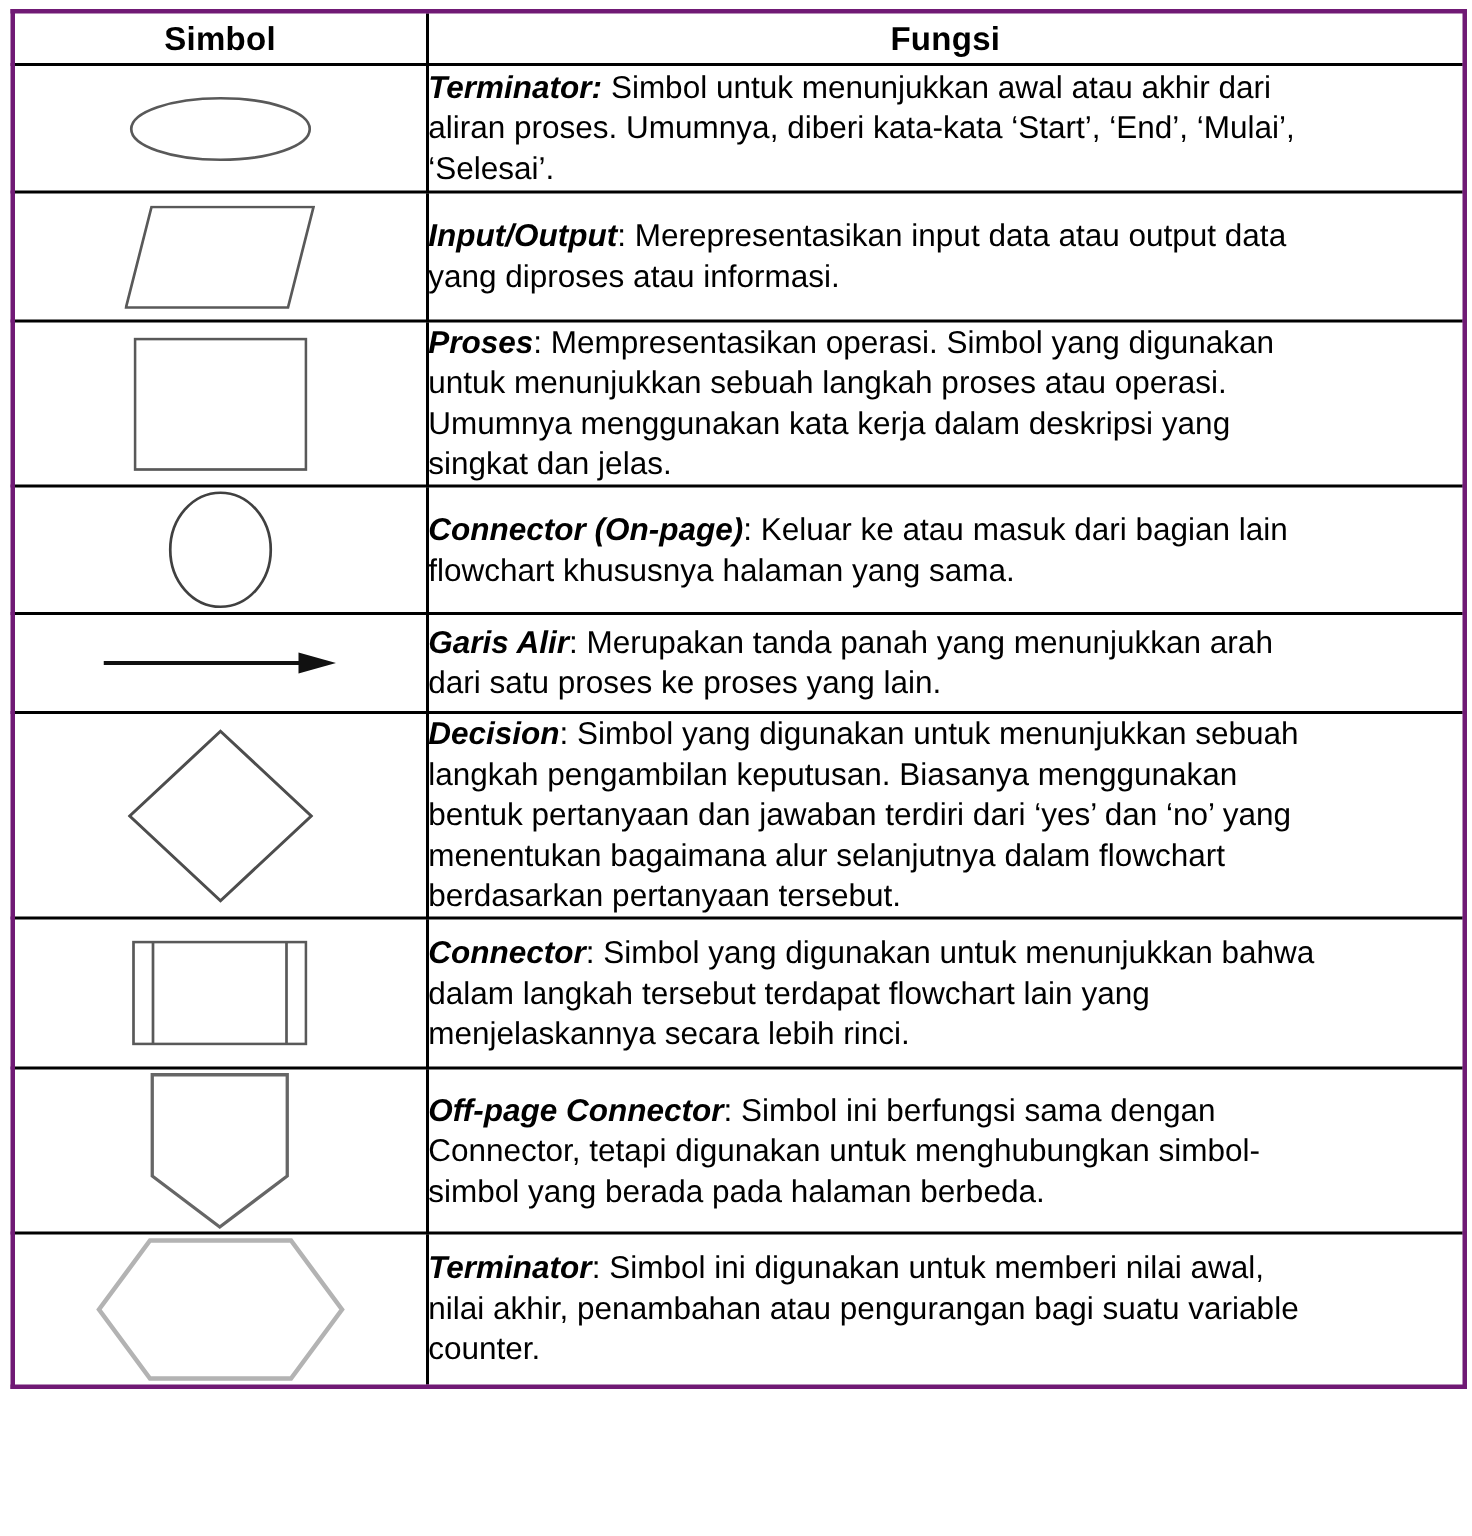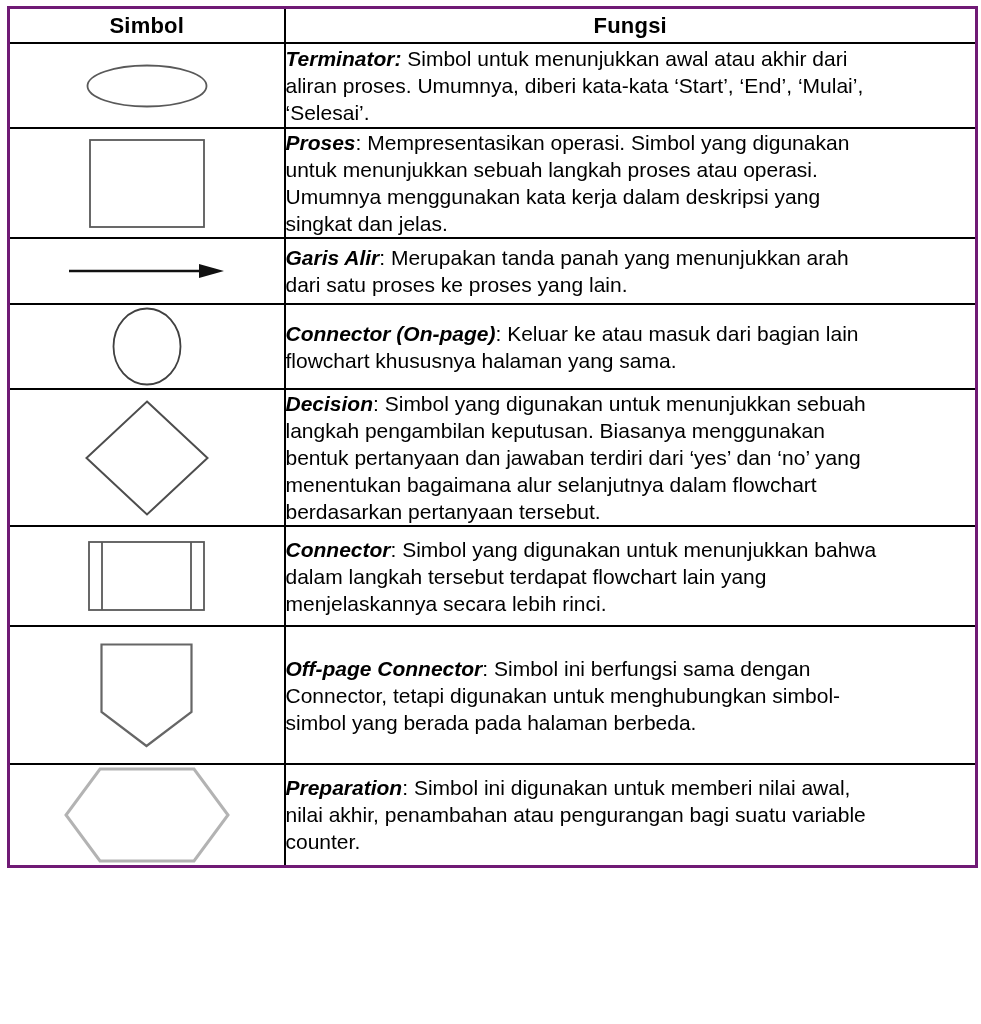--- a/index.html
+++ b/index.html
@@ -76,43 +76,50 @@
     </thead>
     <tbody>
         <tr style="height: 85px;">
           <td class="sym-cell"><span class="shape-holder"><svg width="122" height="44" viewBox="0 0 122 44">
                 <ellipse cx="61" cy="22" rx="59.5" ry="20.5" fill="none" stroke="#595959" stroke-width="1.8"></ellipse>
               </svg></span></td>
           <td class="desc-cell"><span class="term">Terminator:</span><span class="sep"> </span><span class="desc">Simbol untuk menunjukkan awal atau akhir dari
 aliran proses. Umumnya, diberi kata-kata ‘Start’, ‘End’, ‘Mulai’,
 ‘Selesai’.</span></td>
         </tr>
+        <tr style="height: 86px;">
+          <td class="sym-cell"><span class="shape-holder"><svg width="127" height="69" viewBox="0 0 127 69">
+                <polygon points="18,1 126,1 109,68 1,68" fill="none" stroke="#595959" stroke-width="1.8"></polygon>
+              </svg></span></td>
+          <td class="desc-cell"><span class="term">Input/Output</span><span class="sep">: </span><span class="desc">Merepresentasikan input data atau output data
+yang diproses atau informasi.</span></td>
+        </tr>
         <tr style="height: 94px;">
           <td class="sym-cell"><span class="shape-holder"><svg width="116" height="89" viewBox="0 0 116 89">
                 <rect x="1" y="1" width="114" height="87" fill="none" stroke="#595959" stroke-width="1.8"></rect>
               </svg></span></td>
           <td class="desc-cell"><span class="term">Proses</span><span class="sep">: </span><span class="desc">Mempresentasikan operasi. Simbol yang digunakan
 untuk menunjukkan sebuah langkah proses atau operasi.
 Umumnya menggunakan kata kerja dalam deskripsi yang
 singkat dan jelas.</span></td>
         </tr>
+        <tr style="height: 85px;">
+          <td class="sym-cell"><span class="shape-holder"><svg width="70" height="79" viewBox="0 0 70 79">
+                <ellipse cx="35" cy="39.5" rx="33.5" ry="38" fill="none" stroke="#404040" stroke-width="1.8"></ellipse>
+              </svg></span></td>
+          <td class="desc-cell"><span class="term">Connector (On-page)</span><span class="sep">: </span><span class="desc">Keluar ke atau masuk dari bagian lain
+flowchart khususnya halaman yang sama.</span></td>
+        </tr>
         <tr style="height: 66px;">
           <td class="sym-cell"><span class="shape-holder"><svg width="156" height="18" viewBox="0 0 156 18">
                 <line x1="0" y1="9" x2="132" y2="9" stroke="#111111" stroke-width="2.6"></line>
                 <polygon points="130,2 155,9 130,16" fill="#111111"></polygon>
               </svg></span></td>
           <td class="desc-cell"><span class="term">Garis Alir</span><span class="sep">: </span><span class="desc">Merupakan tanda panah yang menunjukkan arah
 dari satu proses ke proses yang lain.</span></td>
-        </tr>
-        <tr style="height: 85px;">
-          <td class="sym-cell"><span class="shape-holder"><svg width="70" height="79" viewBox="0 0 70 79">
-                <ellipse cx="35" cy="39.5" rx="33.5" ry="38" fill="none" stroke="#404040" stroke-width="1.8"></ellipse>
-              </svg></span></td>
-          <td class="desc-cell"><span class="term">Connector (On-page)</span><span class="sep">: </span><span class="desc">Keluar ke atau masuk dari bagian lain
-flowchart khususnya halaman yang sama.</span></td>
         </tr>
         <tr style="height: 137px;">
           <td class="sym-cell"><span class="shape-holder"><svg width="124" height="116" viewBox="0 0 124 116">
                 <polygon points="62,1.5 122.5,58 62,114.5 1.5,58" fill="none" stroke="#4d4d4d" stroke-width="2"></polygon>
               </svg></span></td>
           <td class="desc-cell"><span class="term">Decision</span><span class="sep">: </span><span class="desc">Simbol yang digunakan untuk menunjukkan sebuah
 langkah pengambilan keputusan. Biasanya menggunakan
 bentuk pertanyaan dan jawaban terdiri dari ‘yes’ dan ‘no’ yang
 menentukan bagaimana alur selanjutnya dalam flowchart
 berdasarkan pertanyaan tersebut.</span></td>
@@ -120,31 +127,31 @@
         <tr style="height: 100px;">
           <td class="sym-cell"><span class="shape-holder"><svg width="117" height="70" viewBox="0 0 117 70">
                 <rect x="1" y="1" width="115" height="68" fill="none" stroke="#595959" stroke-width="1.8"></rect>
                 <line x1="14" y1="1" x2="14" y2="69" stroke="#595959" stroke-width="1.8"></line>
                 <line x1="103" y1="1" x2="103" y2="69" stroke="#595959" stroke-width="1.8"></line>
               </svg></span></td>
           <td class="desc-cell"><span class="term">Connector</span><span class="sep">: </span><span class="desc">Simbol yang digunakan untuk menunjukkan bahwa
 dalam langkah tersebut terdapat flowchart lain yang
 menjelaskannya secara lebih rinci.</span></td>
         </tr>
-        <tr style="height: 138px;">
+        <tr style="height: 110px;">
           <td class="sym-cell"><span class="shape-holder"><svg width="93" height="105" viewBox="0 0 93 105">
                 <polygon points="1.5,1.5 91.5,1.5 91.5,69 46.5,103 1.5,69" fill="none" stroke="#666666" stroke-width="2.2"></polygon>
               </svg></span></td>
           <td class="desc-cell"><span class="term">Off-page Connector</span><span class="sep">: </span><span class="desc">Simbol ini berfungsi sama dengan
 Connector, tetapi digunakan untuk menghubungkan simbol-
 simbol yang berada pada halaman berbeda.</span></td>
         </tr>
         <tr style="height: 102px;">
           <td class="sym-cell"><span class="shape-holder"><svg width="166" height="96" viewBox="0 0 166 96">
                 <polygon points="36,2 130,2 164,48 130,94 36,94 2,48" fill="none" stroke="#b3b3b3" stroke-width="3"></polygon>
               </svg></span></td>
-          <td class="desc-cell"><span class="term">Preparation</span><span class="sep">: </span><span class="desc">Simbol ini digunakan untuk memberi nilai awal,
+          <td class="desc-cell"><span class="term">Terminator</span><span class="sep">: </span><span class="desc">Simbol ini digunakan untuk memberi nilai awal,
 nilai akhir, penambahan atau pengurangan bagi suatu variable
 counter.</span></td>
         </tr>
       </tbody>
   </table>
 </div>
 
 </body></html>

